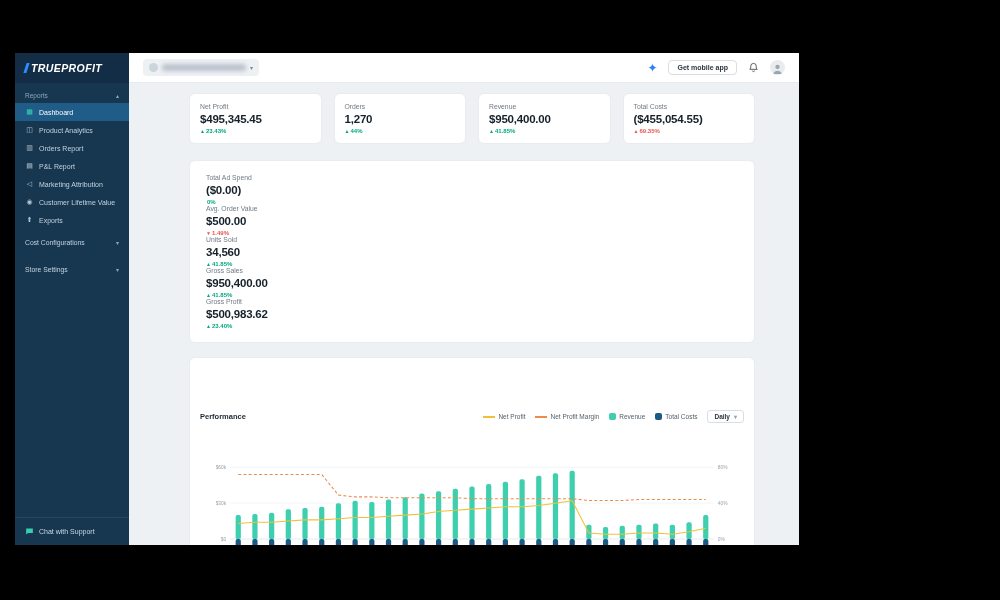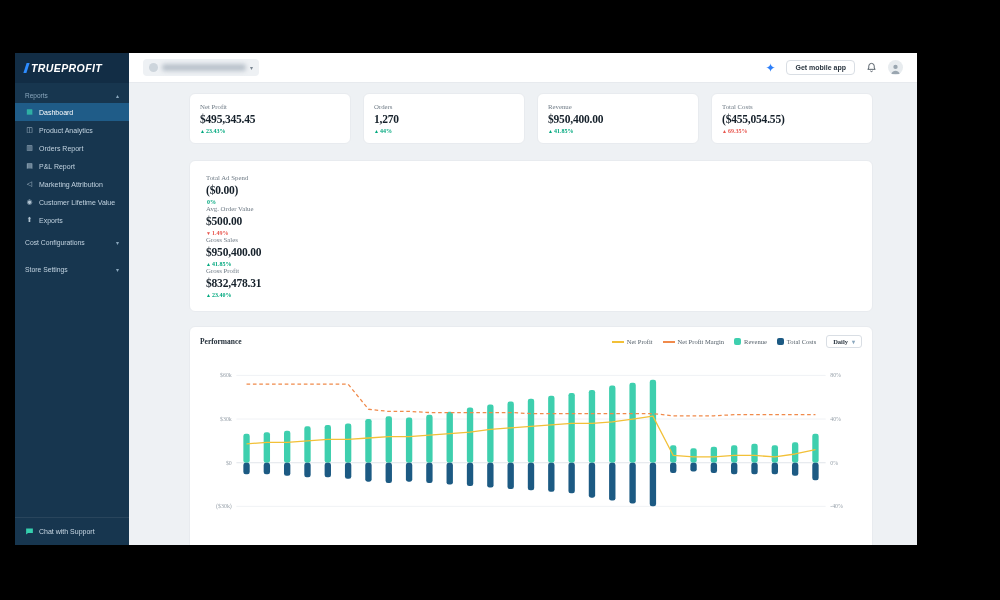--- a/index.html
+++ b/index.html
@@ -1,17 +1,17 @@
 <!DOCTYPE html>
 <html><head>
 <meta charset="utf-8">
 <style>
   * { margin:0; padding:0; box-sizing:border-box; }
   html,body { width:1000px; height:600px; background:#000; font-family:"Liberation Sans", sans-serif; overflow:hidden; }
-  .app { position:absolute; left:15px; top:53px; width:902px; height:492px; display:flex; background:#eef1f4; overflow:hidden; }
+  .app { position:absolute; left:15px; top:53px; width:784px; height:492px; display:flex; background:#eef1f4; overflow:hidden; }
 
   
   .sidebar { width:114px; flex-shrink:0; background:#17364f; color:#c9d8e4; display:flex; flex-direction:column; }
   .logo { height:30px; display:flex; align-items:center; padding-left:10px; background:#122d45; color:#fff;
           font-style:italic; font-weight:bold; font-size:10.5px; letter-spacing:.4px; }
   .logo .slash { display:inline-block; width:3px; height:10px; background:#2d8cff; transform:skewX(-18deg); margin-right:3px; }
   .section-label { font-size:6.5px; color:#8aa7bd; padding:9px 10px 4px; display:flex; justify-content:space-between; align-items:center; cursor:pointer; }
   .nav-item { font-size:7px; padding:5px 10px; display:flex; gap:5px; align-items:center; color:#c2d3e0; cursor:pointer; }
   .nav-item.active { background:#1f5c88; color:#fff; }
   .nav-icon { width:9px; font-size:7px; opacity:.9; text-align:center; }
@@ -26,35 +26,35 @@
   .store-pill { width:116px; height:17px; background:#eef1f4; border-radius:4px; display:flex; align-items:center; padding:0 6px; gap:4px; cursor:pointer; }
   .store-avatar { width:9px; height:9px; border-radius:50%; background:#cdd5dc; flex-shrink:0; }
   .store-blur { flex:1; height:7px; background:#b9c2cb; border-radius:3px; filter:blur(2px); }
   .pill-chev { font-size:6px; color:#7a8691; }
   .topbar-right { margin-left:auto; display:flex; align-items:center; gap:11px; }
   .sparkle { color:#2d7ff9; font-size:12px; cursor:pointer; line-height:1; }
   .mobile-btn { font-size:7px; font-weight:bold; padding:3px 8px; border:1px solid #d9dee4; border-radius:4px; background:#fff; color:#2b3640; cursor:pointer; }
   .bell { cursor:pointer; display:flex; }
   .avatar { width:15px; height:15px; border-radius:50%; background:#e8ecef; overflow:hidden; display:flex; align-items:flex-end; justify-content:center; cursor:pointer; }
 
-  .content { flex:1; padding:10px 44px 8px 60px; overflow:hidden;font-family:Liberation Serif, serif; }
+  .content { flex:1; padding:10px 44px 8px 60px; overflow:hidden; }
   .card { background:#fff; border:1px solid #e8ebef; border-radius:6px; }
 
   .kpi-row { display:flex; gap:12px; }
   .kpi { flex:1; padding:9px 10px; }
   .kpi-label { font-size:6.8px; color:#6e7a85; }
   .kpi-value { font-size:11.5px; font-weight:bold; color:#16212b; margin:3px 0 3px; letter-spacing:-.2px; }
   .kpi-delta { font-size:6px; font-weight:bold; }
   .kpi-delta .arr { font-size:5px; margin-right:1px; }
 
   .row2 { margin-top:16px; display:flex; padding:13px 4px;flex-direction:column; }
   .row2 .stat { flex:1; padding:0 12px; }
 
   .perf { margin-top:14px; padding:8px 10px 4px; }
-  .perf-header { display:flex; align-items:center; }
+  .perf-header { display:flex; align-items:center;margin-top:44px; }
   .perf-title { font-size:7.5px; font-weight:bold; color:#1c2833; }
   .legend { margin-left:auto; display:flex; align-items:center; gap:10px; font-size:6.5px; color:#55606a; }
   .legend-item { display:flex; align-items:center; gap:3px; cursor:pointer; }
   .sw { display:inline-block; }
   .daily { margin-left:10px; font-size:6.5px; font-weight:bold; border:1px solid #d9dee4; border-radius:3px; padding:2px 6px; display:flex; align-items:center; gap:4px; color:#2b3640; background:#fff; cursor:pointer; }
   .perf svg { display:block; margin-top:6px; width:100%; }
 
   .sliver { margin-top:10px; height:10px; border-radius:6px 6px 0 0; border-bottom:none; position:relative; overflow:hidden; }
   .sliver-line { position:absolute; left:10px; right:10px; top:5px; height:2px; border-radius:1px;
                  background:linear-gradient(90deg,#ff6b8a 0%,#ff6b8a 42%,#9b7bff 58%,#49a9ff 100%); }
@@ -177,27 +177,32 @@
           <div class="kpi-label">Total Ad Spend</div>
           <div class="kpi-value">($0.00)</div>
           <div class="kpi-delta" style="color: rgb(0, 168, 126);"><span class="arr"></span><span>0%</span></div>
         </div>
         <div class="stat">
           <div class="kpi-label">Avg. Order Value</div>
           <div class="kpi-value">$500.00</div>
           <div class="kpi-delta" style="color: rgb(232, 85, 77);"><span class="arr">▼</span><span>1.49%</span></div>
         </div>
         <div class="stat">
+          <div class="kpi-label">Units Sold</div>
+          <div class="kpi-value">34,560</div>
+          <div class="kpi-delta" style="color: rgb(0, 168, 126);"><span class="arr">▲</span><span>41.85%</span></div>
+        </div>
+        <div class="stat">
           <div class="kpi-label">Gross Sales</div>
           <div class="kpi-value">$950,400.00</div>
           <div class="kpi-delta" style="color: rgb(0, 168, 126);"><span class="arr">▲</span><span>41.85%</span></div>
         </div>
         <div class="stat">
           <div class="kpi-label">Gross Profit</div>
-          <div class="kpi-value">$832,478.31</div>
+          <div class="kpi-value">$500,983.62</div>
           <div class="kpi-delta" style="color: rgb(0, 168, 126);"><span class="arr">▲</span><span>23.40%</span></div>
         </div>
       </div>
 
       <div class="card perf">
         <div class="perf-header">
           <div class="perf-title">Performance</div>
           <div class="legend">
             <span class="legend-item">
               <span class="sw" style="width: 12px; height: 0px; border-top: 2px solid rgb(242, 192, 55);"></span>

